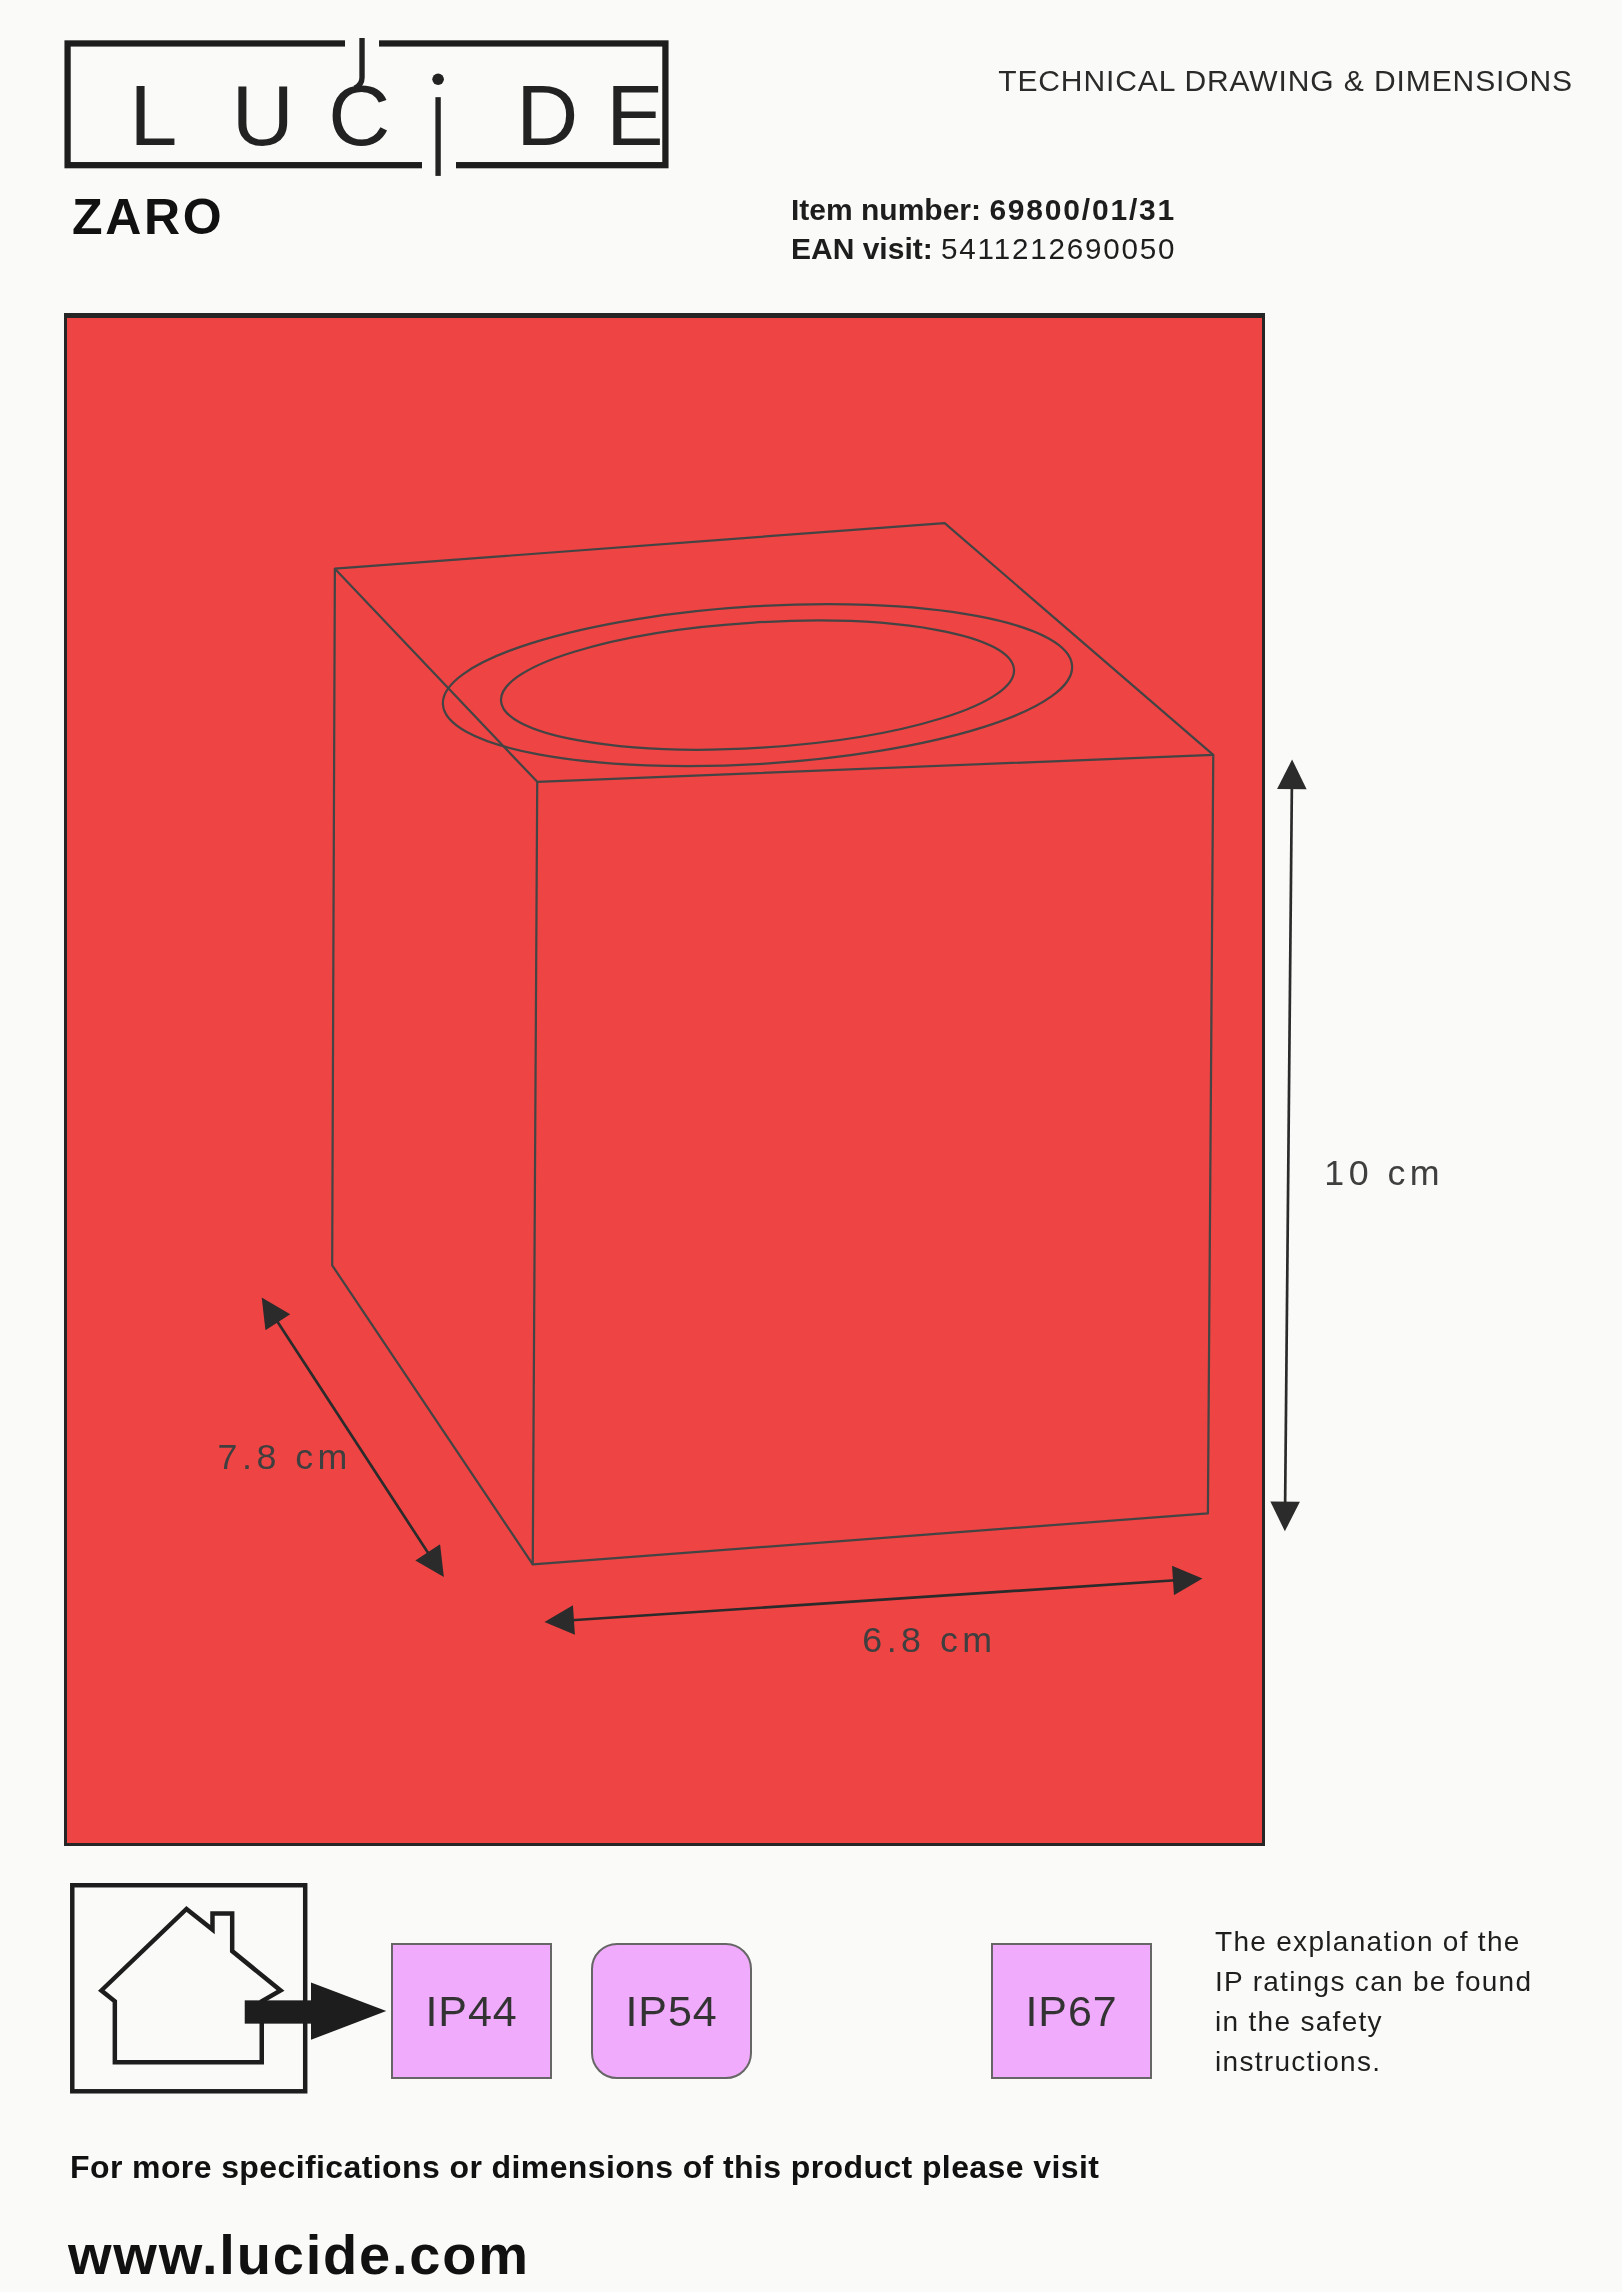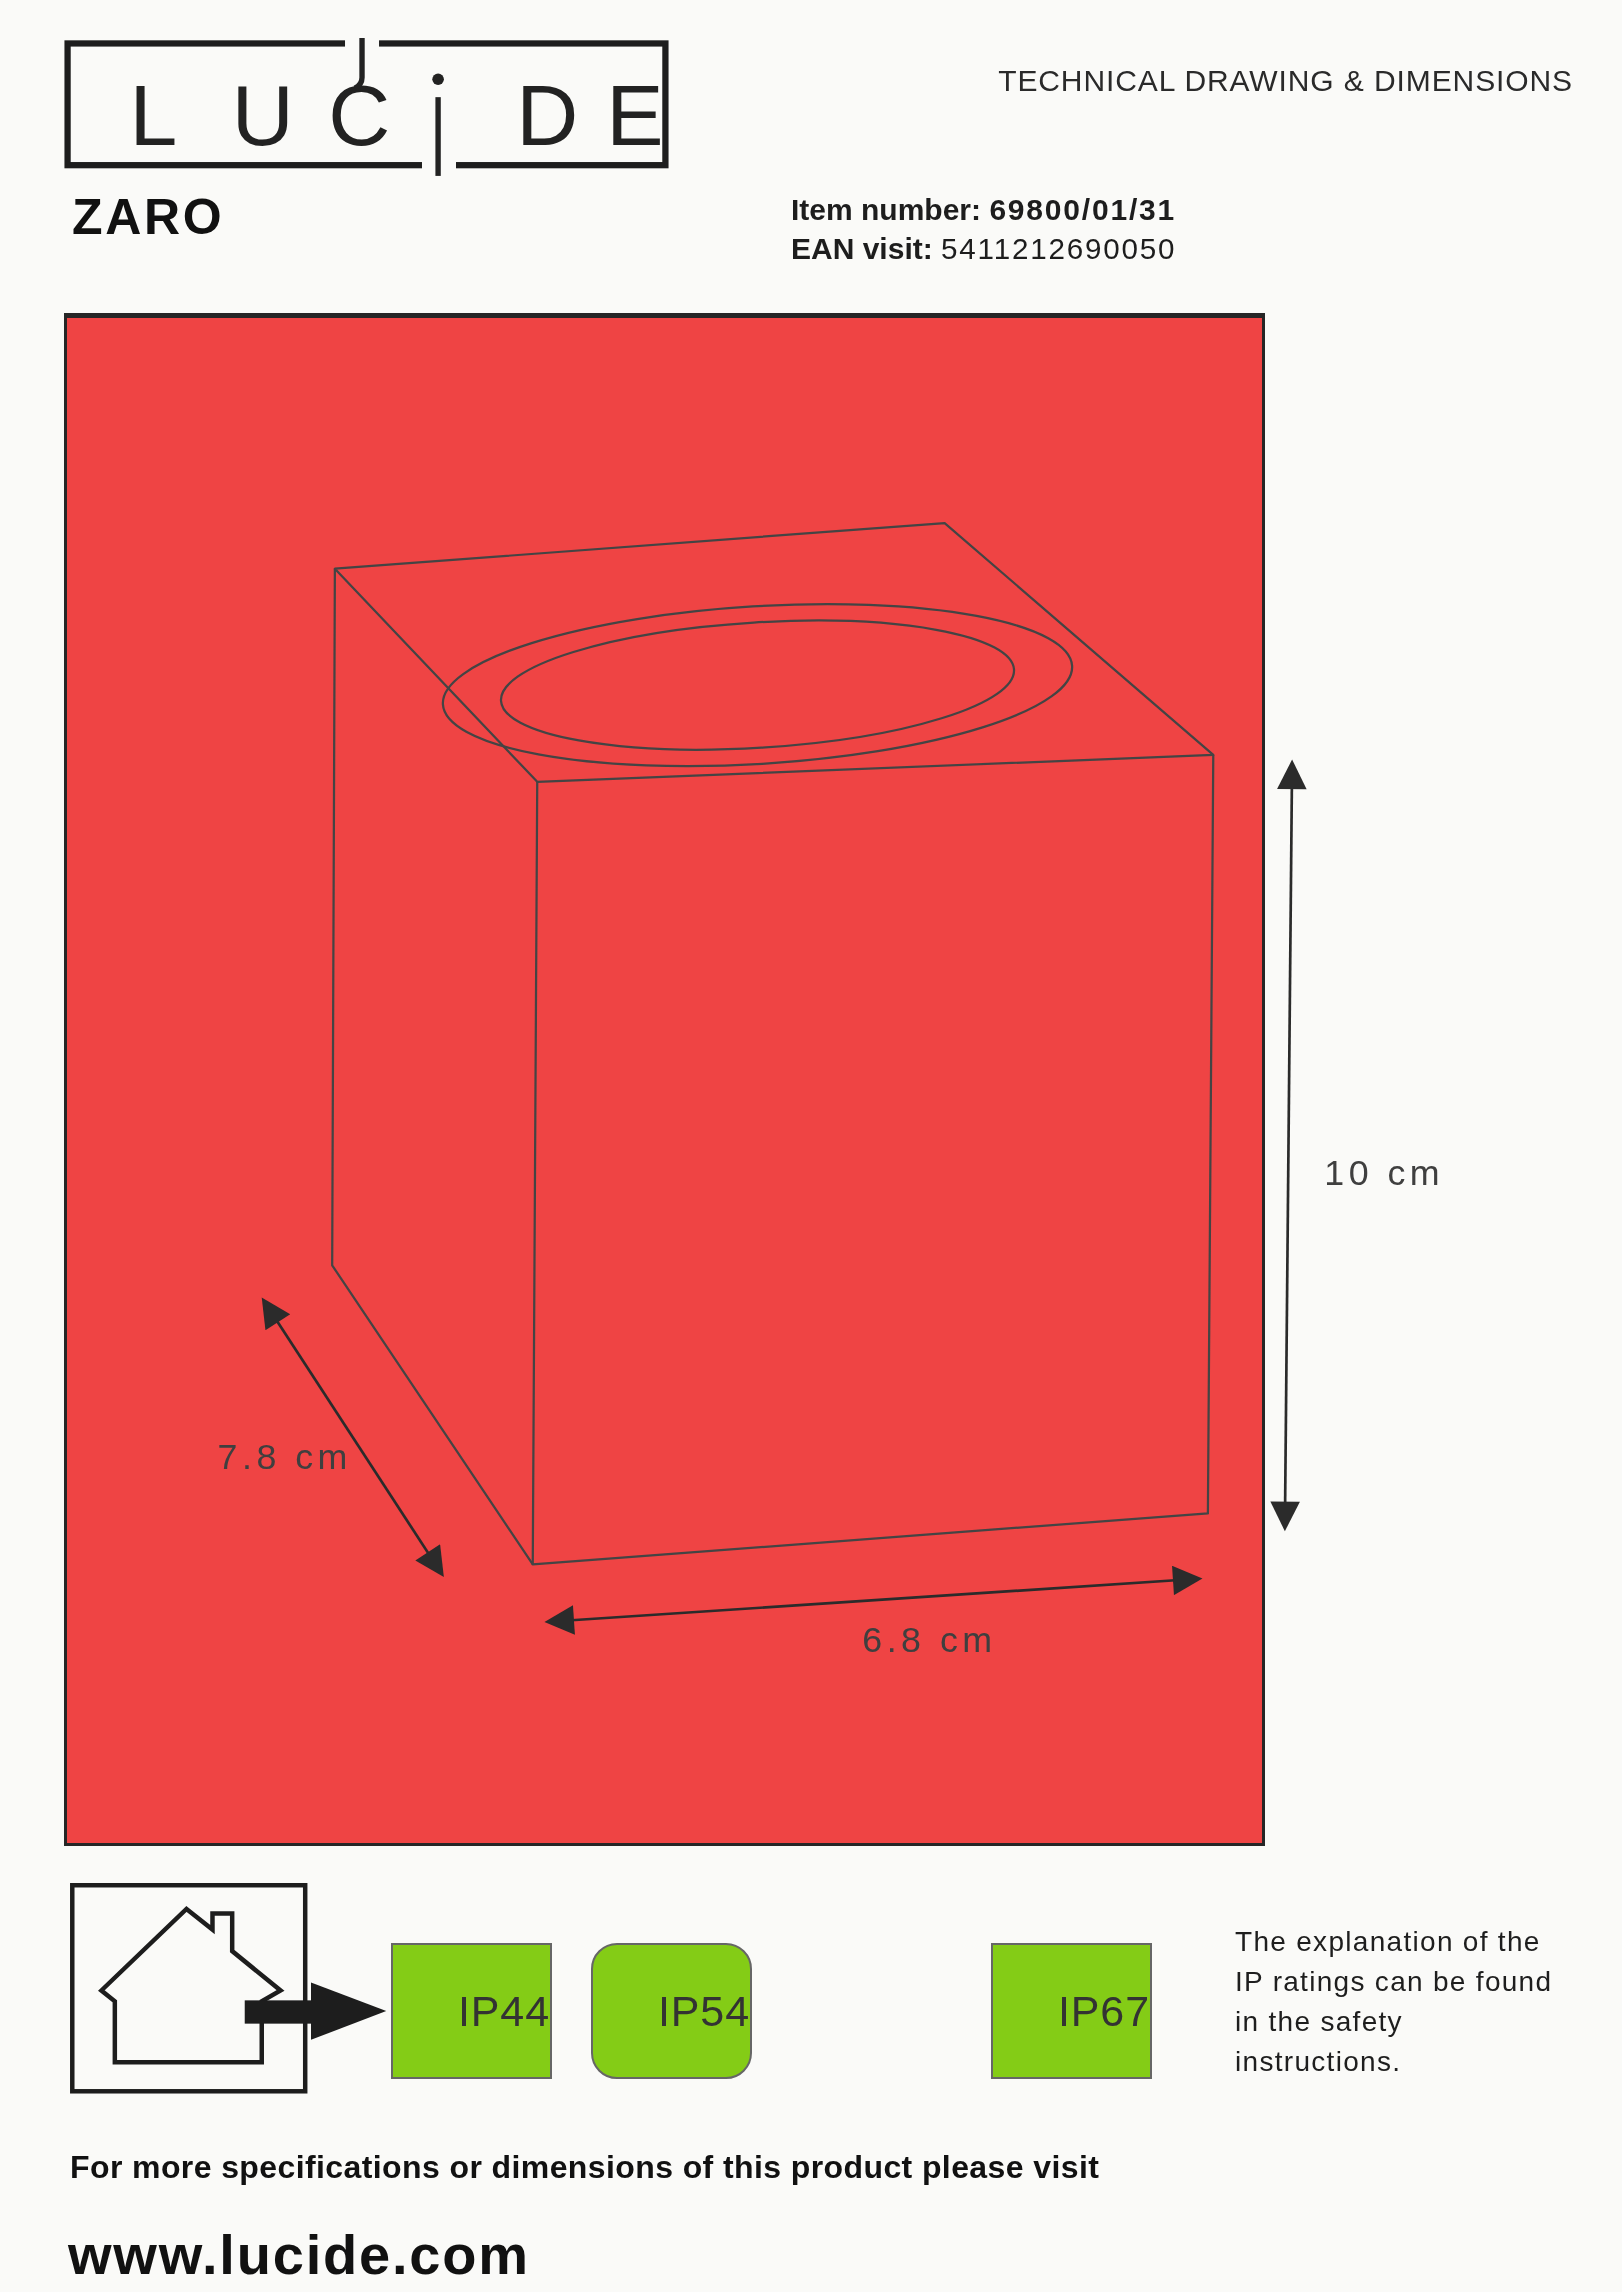--- a/index.html
+++ b/index.html
@@ -37,26 +37,26 @@
   .drawing-frame svg{display:block;}
   .dim-label{
     font-family:"Liberation Sans", sans-serif;
     font-size:40px;letter-spacing:5px;fill:#3f3f3f;
   }
 
   
   .ip-box{
     top:1943px;height:136px;width:161px;
     border:2.7px solid #666;box-sizing:border-box;
-    display:flex;align-items:center;justify-content:flex-end;
-    font-size:43px;color:#333;letter-spacing:0.9px;background:#84cc16;
+    display:flex;align-items:center;justify-content:center;
+    font-size:43px;color:#333;letter-spacing:0.9px;background:#f0abfc;
   }
   .ip-note{
     left:1215px;top:1922px;width:385px;
-    font-size:28px;line-height:40px;letter-spacing:1.3px;color:#1e1e1e;margin-left:20px;
+    font-size:28px;line-height:40px;letter-spacing:1.3px;color:#1e1e1e;
   }
 
   
   .footer-line1{
     left:70px;top:2149px;
     font-size:32px;font-weight:700;letter-spacing:0.4px;color:#111;
   }
   .footer-site{
     left:68px;top:2191px;
     font-size:56px;font-weight:700;letter-spacing:1.8px;color:#111;margin-top:31px;

